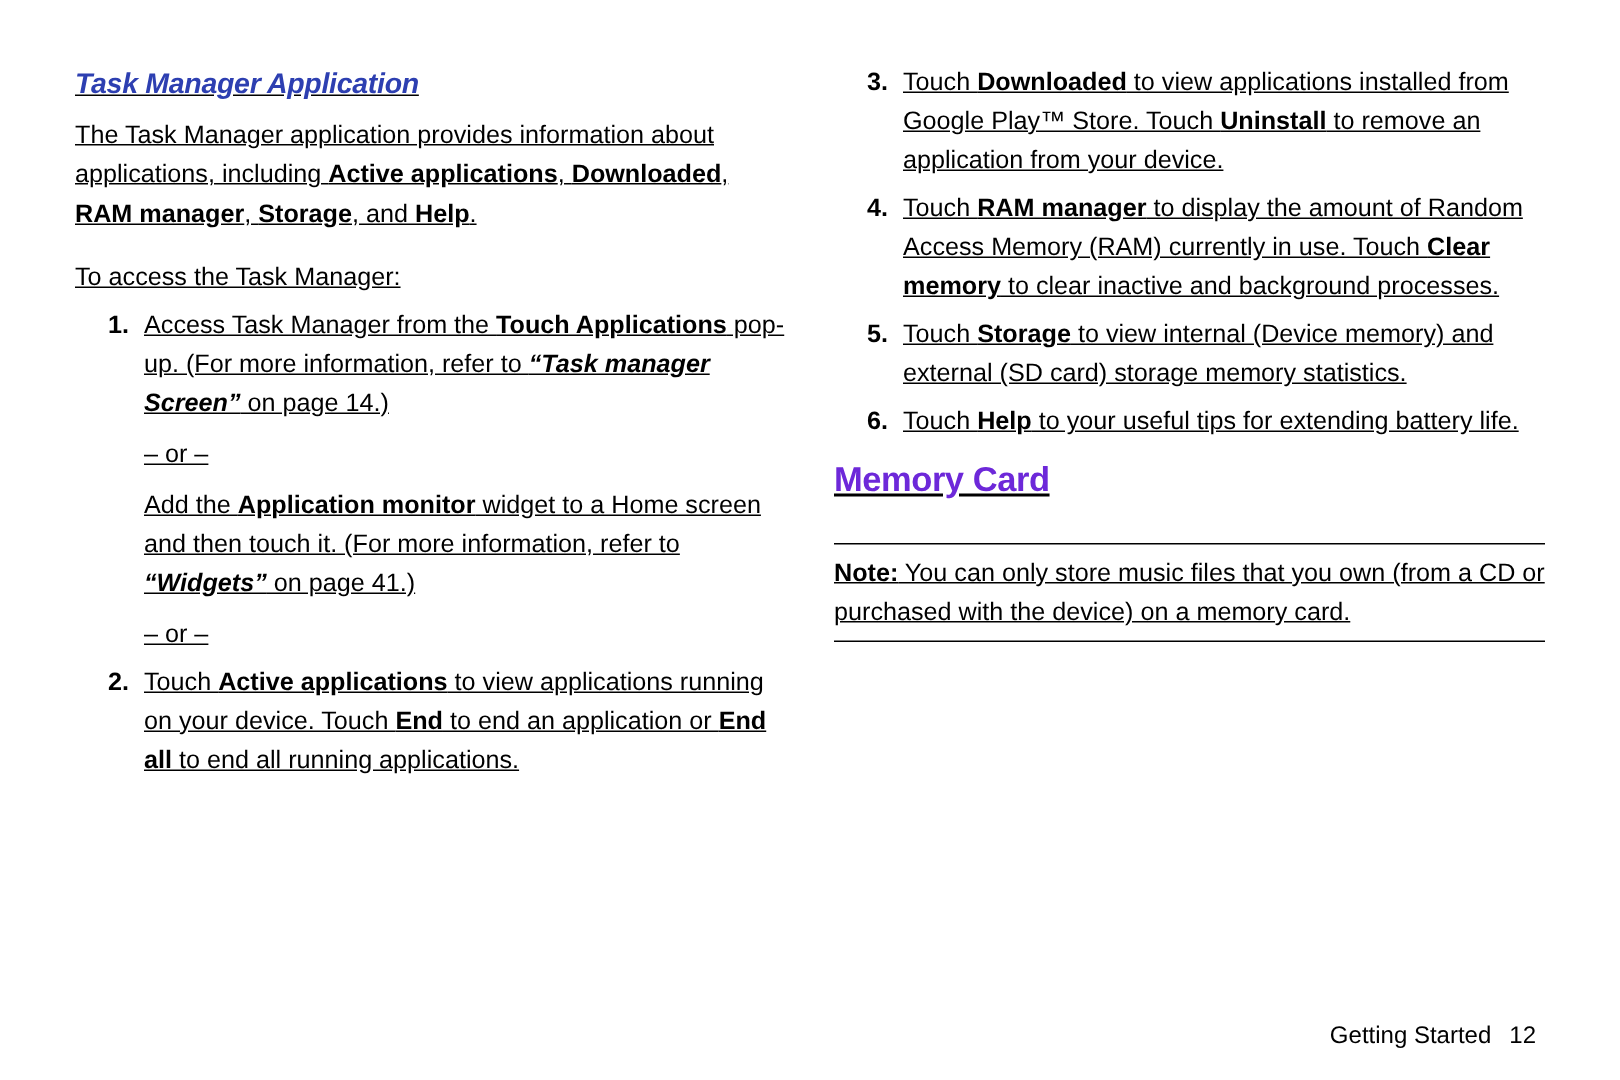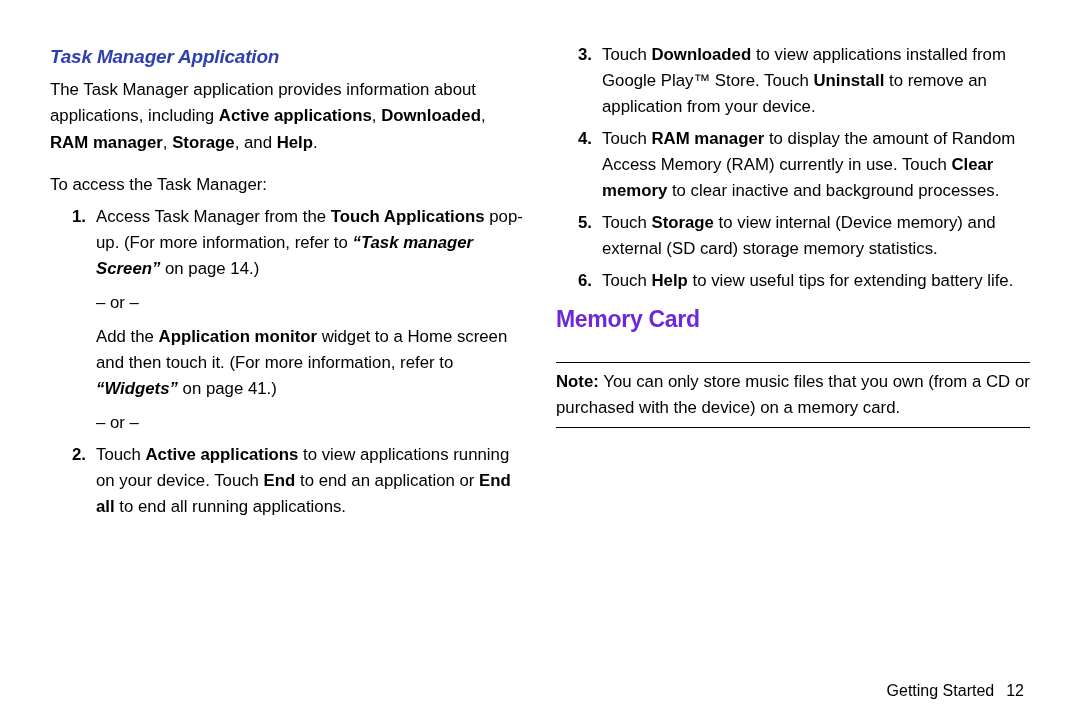--- a/index.html
+++ b/index.html
@@ -1,18 +1,18 @@
 <!DOCTYPE html>
 <html><head>
   <meta charset="utf-8">
   <style>
     * { margin: 0; padding: 0; box-sizing: border-box; }
     html, body { width: 1080px; height: 720px; background: #fff; font-family: Arial, Helvetica, sans-serif; }
     .page { width: 1080px; height: 720px; padding: 42px 50px 20px 50px; display: flex; flex-direction: column; }
-    .cols { display: flex; gap: 32px; flex: 1; }
+    .cols { display: flex; gap: 32px; flex: 1; text-decoration: underline; }
     .col { width: 480px; font-size: 16.8px; line-height: 1.55; color: #000; }
     .h3 { font-family: Arial, Helvetica, sans-serif; font-weight: 700; font-style: italic; color: #2d3fb1; font-size: 19px; margin-bottom: 6px; letter-spacing: -0.2px; }
     .h2 { font-family: Arial, Helvetica, sans-serif; font-weight: 800; color: #6d28d9; font-size: 23px; margin: 8px 0 4px 0; letter-spacing: -0.3px; }
     .b { font-weight: 700; }
     .bi { font-weight: 700; font-style: italic; }
     .list { list-style: none; padding-left: 22px; margin-top: 6px; }
     .list li { position: relative; padding-left: 24px; margin-bottom: 6px; }
     .list li .num { position: absolute; left: 0; top: 0; font-weight: 700; }
     .sub { display: block; margin-top: 8px; }
     .hr-top { border: none; border-top: 1px solid #000; margin: 10px 0 6px 0; }
@@ -58,21 +58,21 @@
         <li>
           <span class="num">4.</span>
           <span>Touch </span><span class="b">RAM manager</span><span> to display the amount of Random Access Memory (RAM) currently in use. Touch </span><span class="b">Clear memory</span><span> to clear inactive and background processes.</span>
         </li>
         <li>
           <span class="num">5.</span>
           <span>Touch </span><span class="b">Storage</span><span> to view internal (Device memory) and external (SD card) storage memory statistics.</span>
         </li>
         <li>
           <span class="num">6.</span>
-          <span>Touch </span><span class="b">Help</span><span> to view useful tips for extending battery life.</span>
+          <span>Touch </span><span class="b">Help</span><span> to your useful tips for extending battery life.</span>
         </li>
       </ol>
       <div class="h2">Memory Card</div>
       <div class="note-block">
         <hr class="hr-top">
         <p class="note">
           <span class="b">Note:</span><span> You can only store music files that you own (from a CD or purchased with the device) on a memory card.</span>
         </p>
         <hr class="hr-bot">
       </div>

